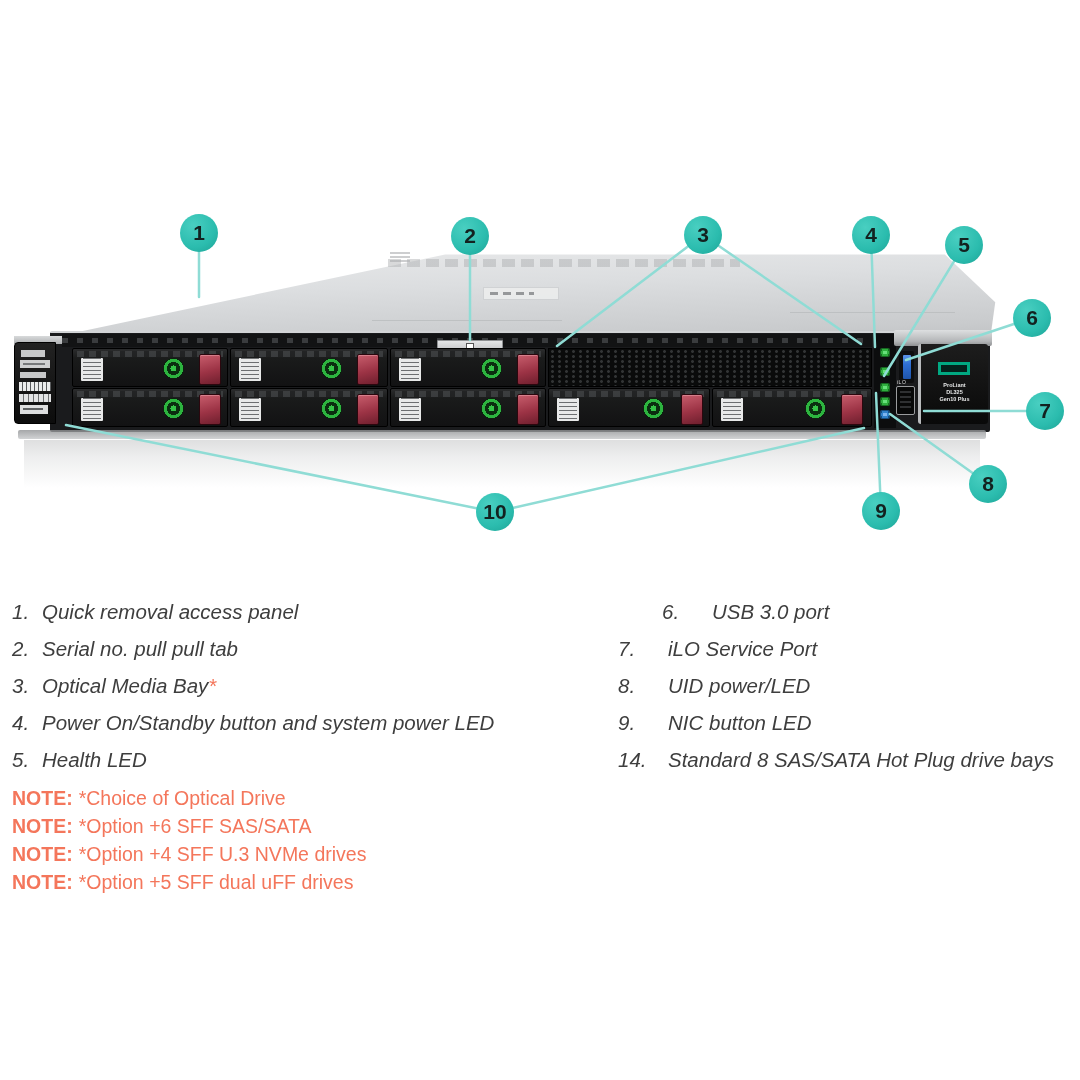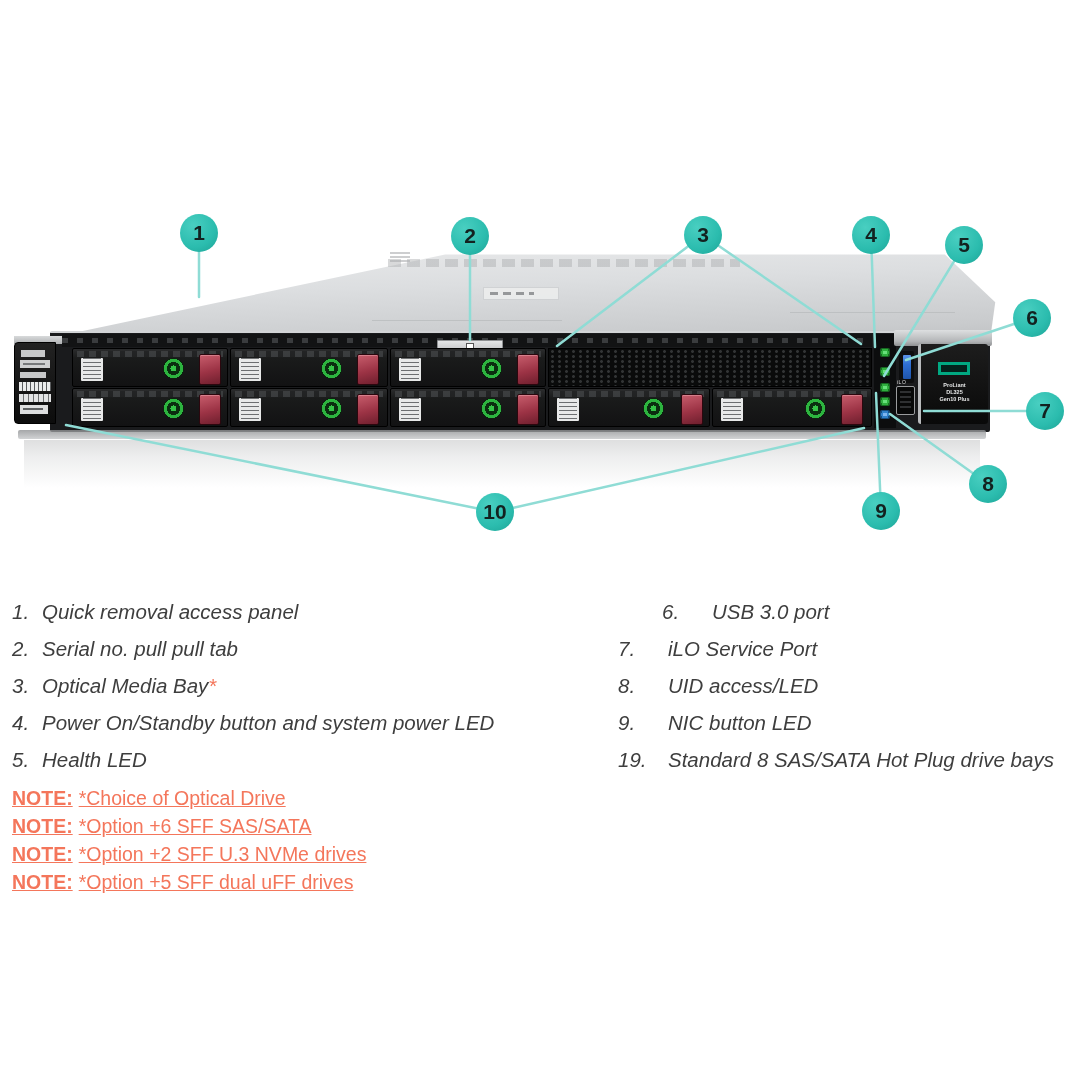--- a/index.html
+++ b/index.html
@@ -87,21 +87,21 @@
   
   svg.lines{position:absolute;left:0;top:0;width:1080px;height:580px;}
   .callout{position:absolute;width:38px;height:38px;border-radius:50%;
     background:radial-gradient(circle at 35% 30%,#49cfc1 0%,#2bbcae 60%,#1da295 100%);
     color:#132220;font-weight:bold;font-size:21px;line-height:38px;text-align:center;}
   
   .lrow{position:absolute;font-size:20.5px;color:#3e3e3e;white-space:nowrap;font-style:italic;}
   .lnum{display:inline-block;width:30px;}
   .lrow.rcol .lnum{width:50px;}
   .ast{color:#f4765b;}
-  .note{position:absolute;left:12px;font-size:19.5px;color:#f4765b;white-space:nowrap;text-decoration:underline;}
+  .note{position:absolute;left:12px;font-size:19.5px;color:#f4765b;white-space:nowrap;}
   .note .np{font-weight:bold;margin-right:6px;}
 </style>
 </head>
 <body>
 
 <div id="figure">
 
   <div class="abs top-panel"></div>
   <div class="abs tp-mark"></div>
   <div class="abs tp-textrow"></div>
@@ -237,33 +237,33 @@
   <span class="lnum">5.</span><span>Health LED</span><span class="ast"></span>
 </div>
 
 <div class="lrow rcol" style="left:618px;top:600px;margin-left:44px;">
   <span class="lnum">6.</span><span>USB 3.0 port</span>
 </div>
 <div class="lrow rcol" style="left:618px;top:637px;">
   <span class="lnum">7.</span><span>iLO Service Port</span>
 </div>
 <div class="lrow rcol" style="left:618px;top:674px;">
-  <span class="lnum">8.</span><span>UID access/LED</span>
+  <span class="lnum">8.</span><span>UID power/LED</span>
 </div>
 <div class="lrow rcol" style="left:618px;top:711px;">
   <span class="lnum">9.</span><span>NIC button LED</span>
 </div>
 <div class="lrow rcol" style="left:618px;top:748px;">
-  <span class="lnum">19.</span><span>Standard 8 SAS/SATA Hot Plug drive bays</span>
+  <span class="lnum">14.</span><span>Standard 8 SAS/SATA Hot Plug drive bays</span>
 </div>
 
 <div class="note" style="top:787px;">
   <span class="np">NOTE:</span><span>*Choice of Optical Drive</span>
 </div>
 <div class="note" style="top:815px;">
   <span class="np">NOTE:</span><span>*Option +6 SFF SAS/SATA</span>
 </div>
 <div class="note" style="top:843px;">
-  <span class="np">NOTE:</span><span>*Option +2 SFF U.3 NVMe drives</span>
+  <span class="np">NOTE:</span><span>*Option +4 SFF U.3 NVMe drives</span>
 </div>
 <div class="note" style="top:871px;">
   <span class="np">NOTE:</span><span>*Option +5 SFF dual uFF drives</span>
 </div>
 
 </body></html>

